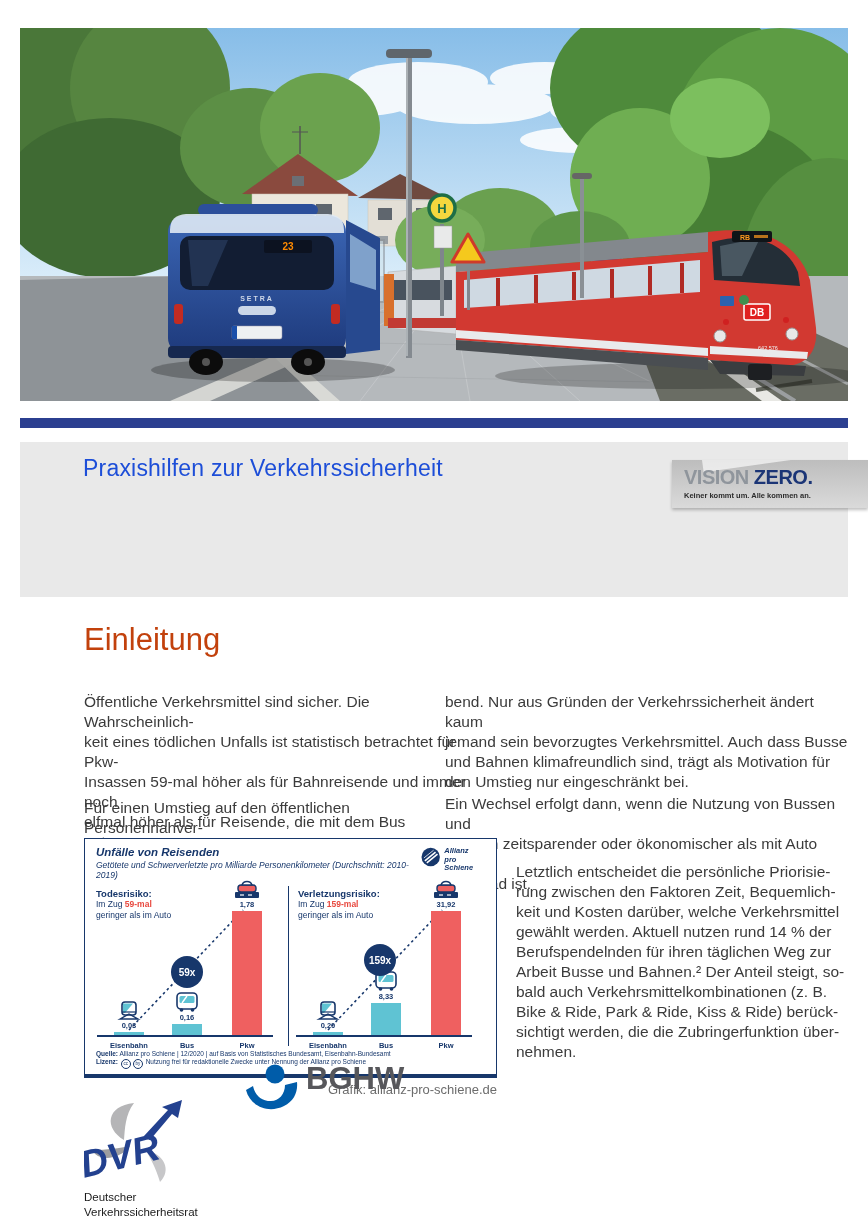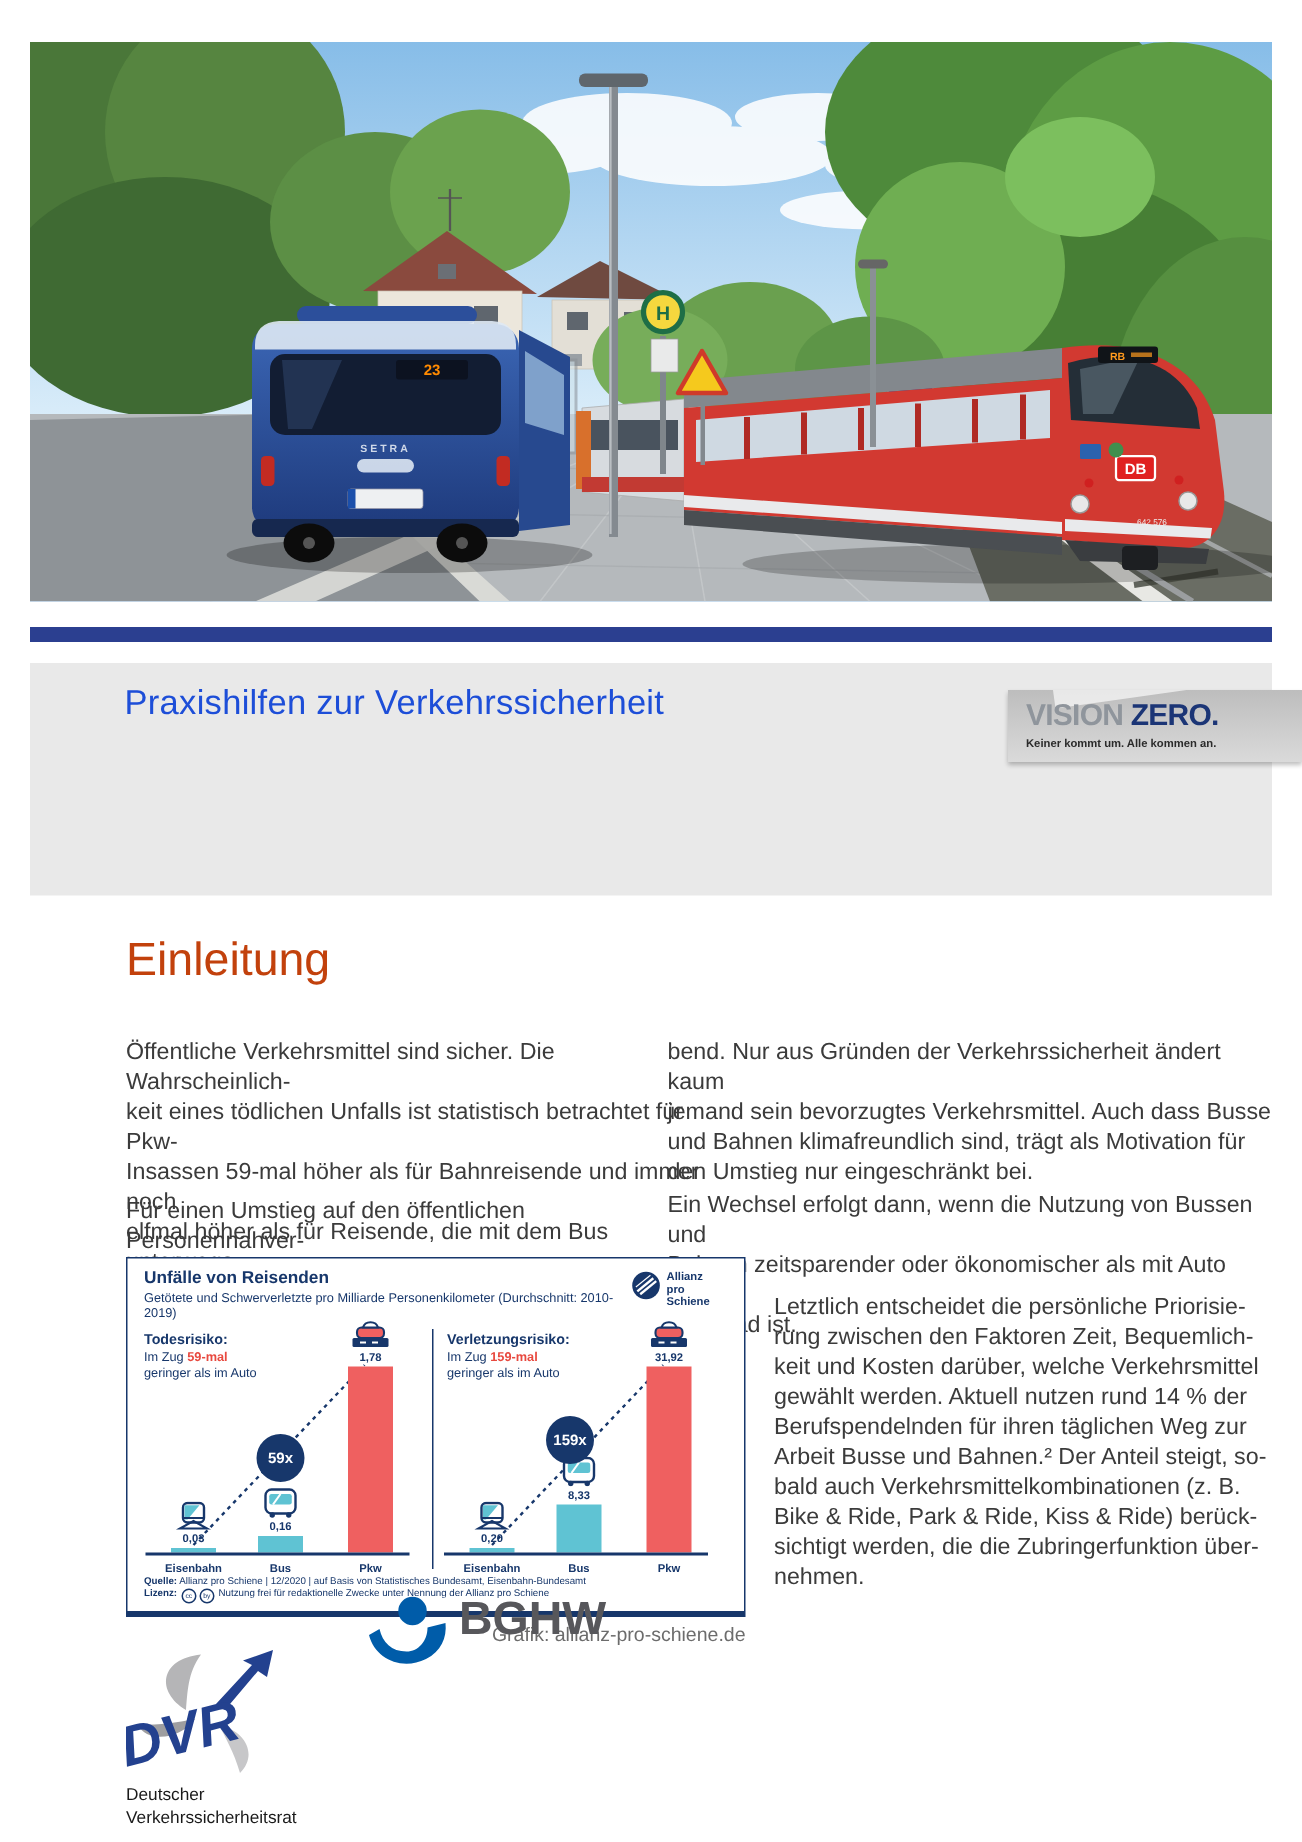--- a/index.html
+++ b/index.html
@@ -25,21 +25,21 @@
   .section-h{position:absolute;left:84px;top:622px;margin:0;font-size:31px;font-weight:400;color:#c2410c;}
   .body-txt{font-size:15.5px;line-height:20px;color:#3b3b3b;white-space:pre-line;}
   .p-l1{position:absolute;left:84px;top:676px;width:385px;}
   .p-l2{position:absolute;left:84px;top:782px;width:385px;}
   .p-r1{position:absolute;left:445px;top:676px;width:405px;}
   .p-r2{position:absolute;left:445px;top:778px;width:405px;}
   .p-r3{position:absolute;left:516px;top:846px;width:335px;}
   
   .figure{position:absolute;left:84px;top:838px;width:413px;height:240px;background:#fff;
           border:1px solid #17376b;border-bottom:4px solid #17376b;box-sizing:border-box;}
-  .fig-head{display:flex;justify-content:space-between;padding:7px 10px 0 11px;}
+  .fig-head{display:flex;justify-content:space-between;padding:7px 10px 0 11px;font-style:italic;}
   .fig-title{font-size:11.5px;font-weight:700;color:#17376b;}
   .fig-sub{font-size:8.5px;color:#17376b;margin-top:2px;}
   .aps{display:flex;align-items:flex-start;gap:4px;margin-top:1px;}
   .aps-txt{font-size:7.5px;font-weight:700;color:#17376b;line-height:8.5px;white-space:pre-line;}
   .panels{display:flex;padding:2px 6px 0 8px;}
   .panel{position:relative;width:192px;height:168px;}
   .vdiv{width:1px;background:#17376b;height:160px;margin:4px 3px 0 3px;}
   .risk{position:absolute;left:3px;top:6px;z-index:2;}
   .risk-title{font-size:9.5px;font-weight:700;color:#17376b;}
   .risk-line{font-size:8.5px;color:#17376b;line-height:10.5px;}

